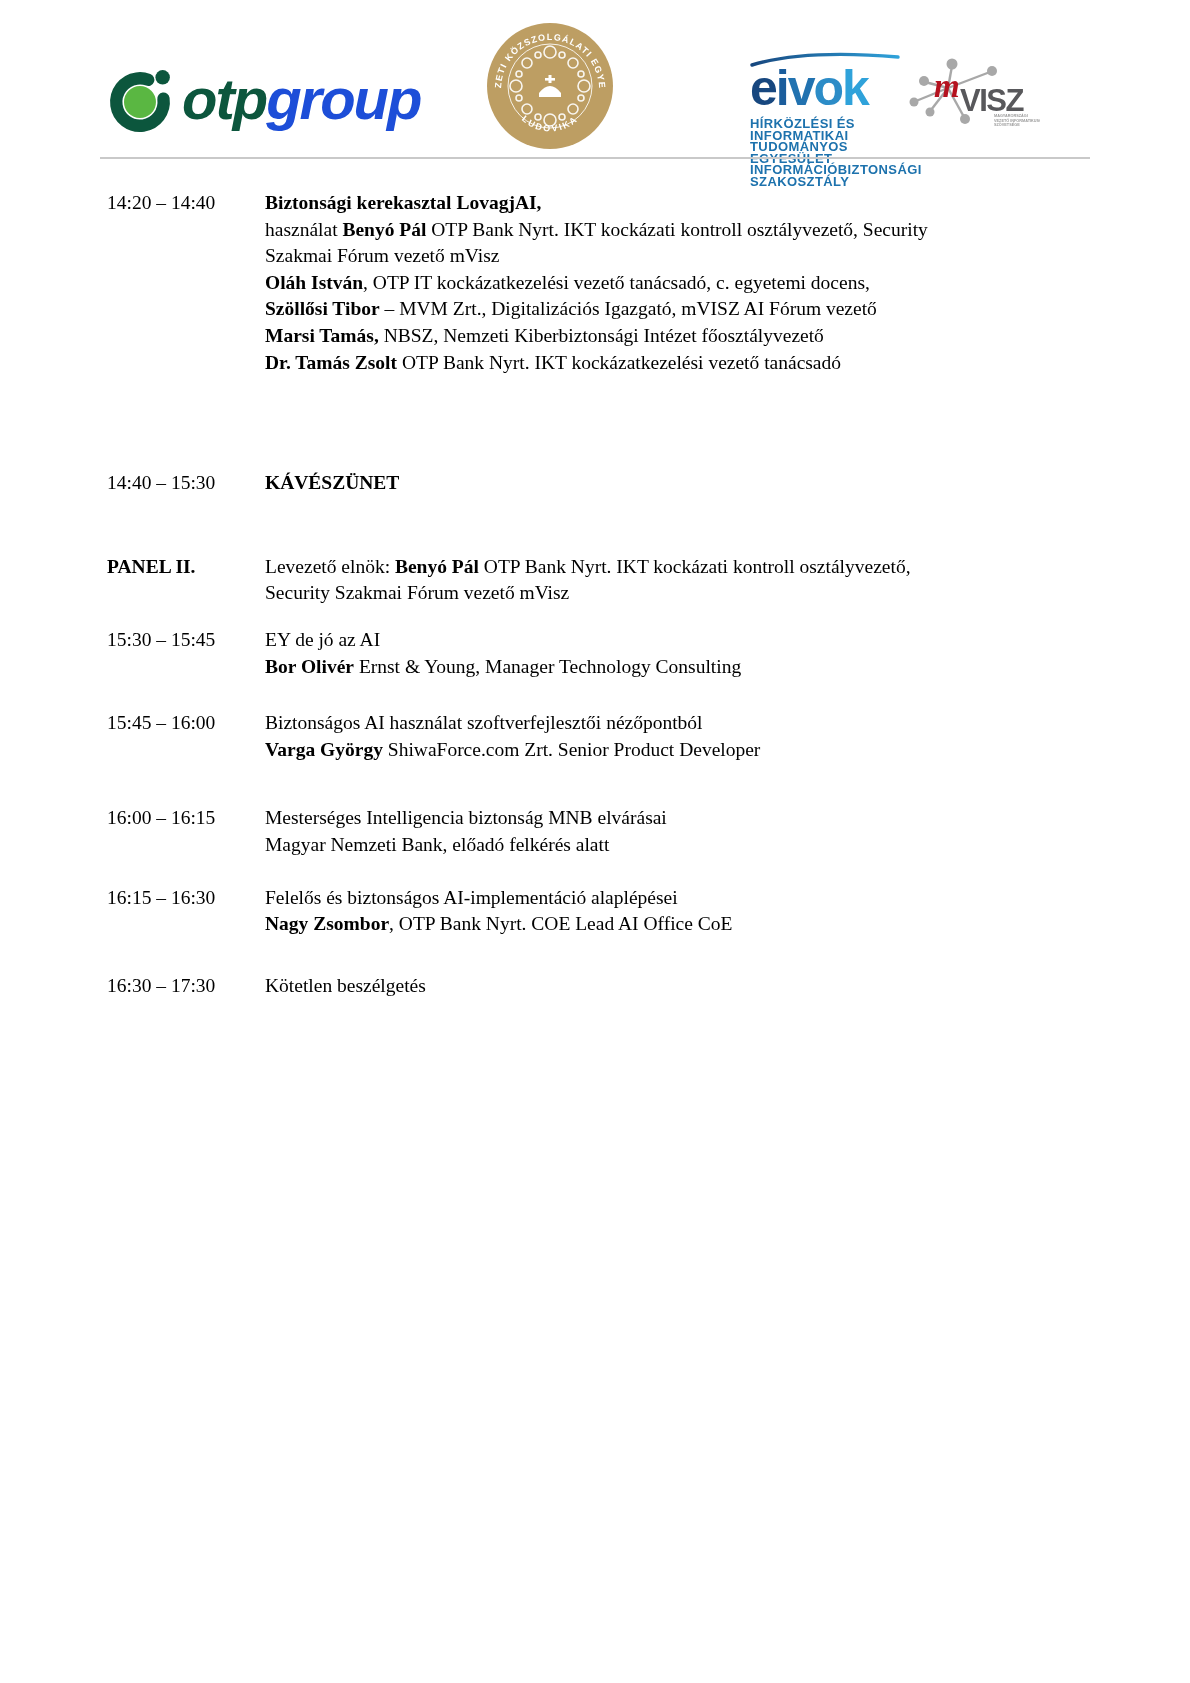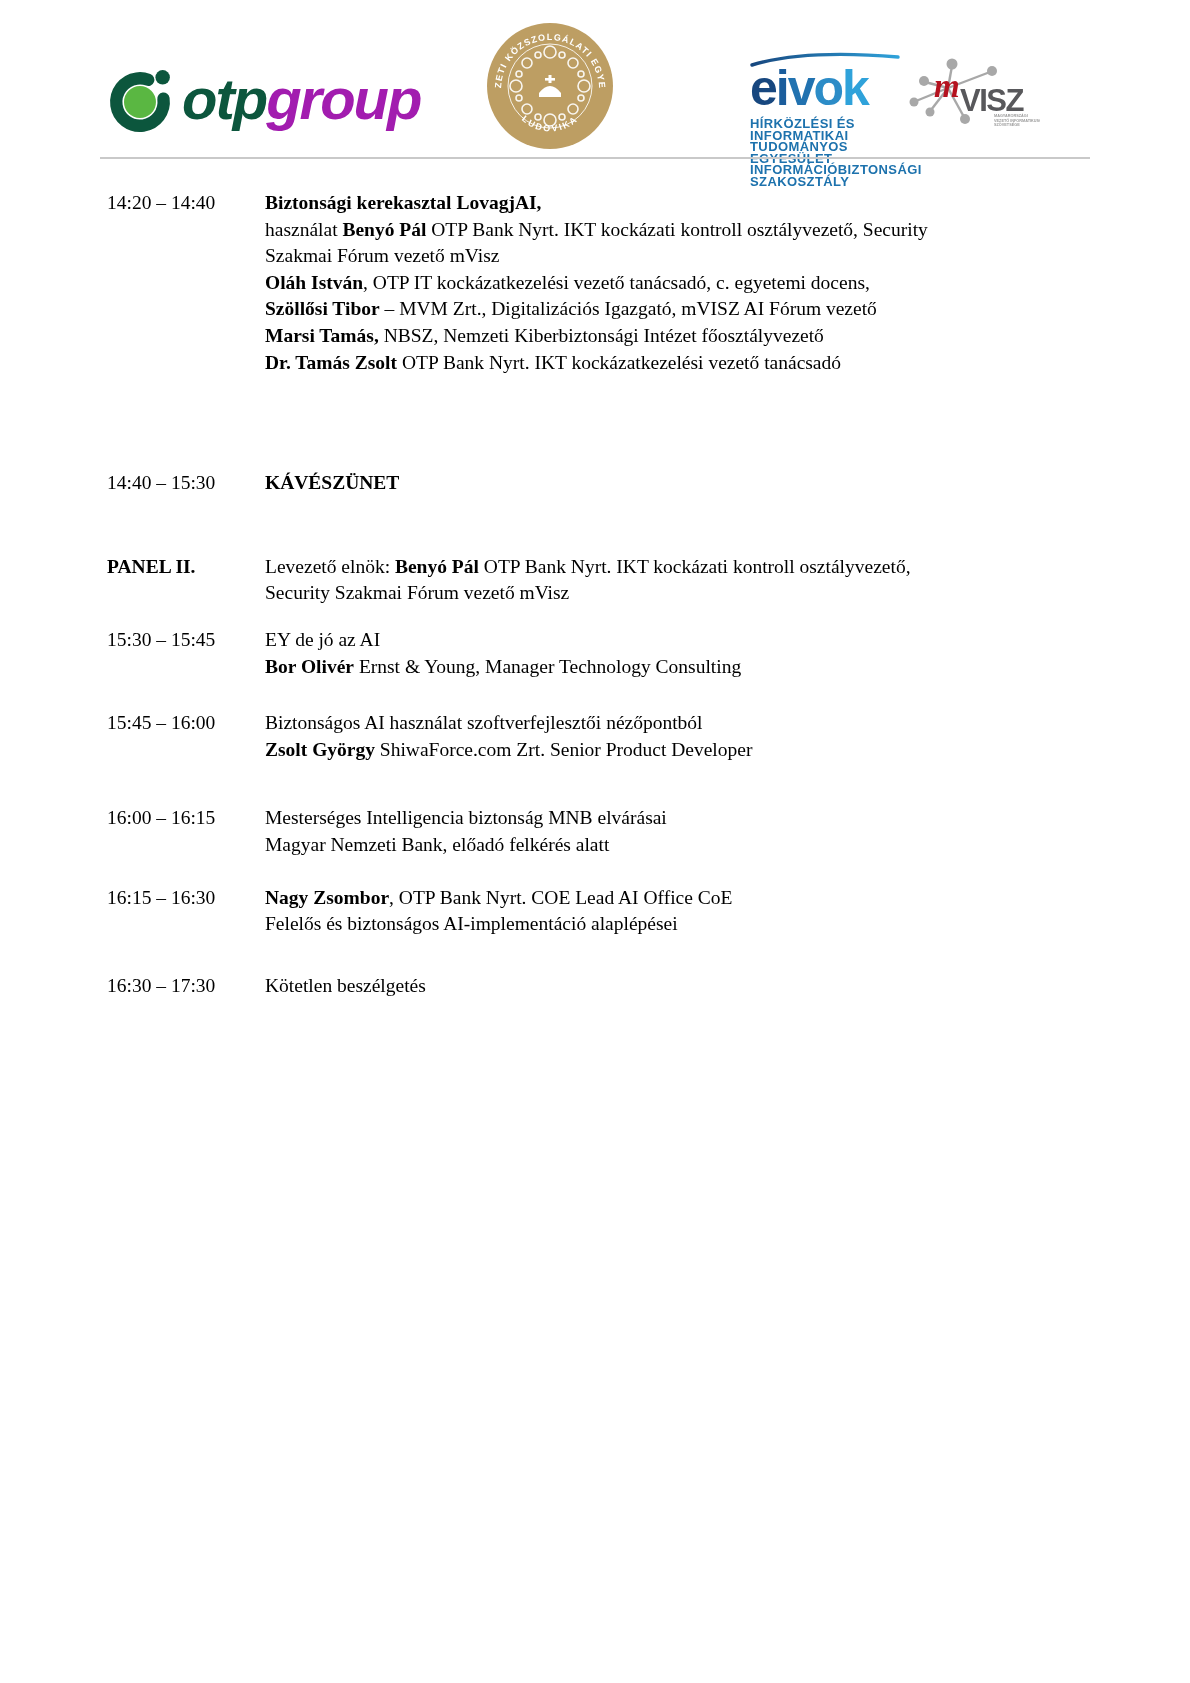--- a/index.html
+++ b/index.html
@@ -5,21 +5,21 @@
   html,body{margin:0;padding:0;background:#fff;}
   .page{position:relative;width:1190px;height:1683px;background:#ffffff;overflow:hidden;
         font-family:"Liberation Serif", serif;color:#000;}
   
   .header{position:absolute;left:0;top:0;width:100%;height:160px;}
   .otp-logo{position:absolute;left:108px;top:62px;display:flex;align-items:center;}
   .otp-icon{width:66px;height:66px;margin-top:6px;}
   .otp-text{font-family:"Liberation Sans", sans-serif;font-style:italic;font-weight:bold;
             font-size:58px;letter-spacing:-2px;margin-left:8px;white-space:nowrap;}
   .otp-dark{color:#0c563d;}
-  .otp-light{color:#a21caf;margin-top:44px;}
+  .otp-light{color:#1d4ed8;margin-top:44px;}
   .seal{position:absolute;left:487px;top:23px;width:126px;height:126px;}
   .eivok{position:absolute;left:750px;top:48px;width:160px;}
   .eivok-swoosh{display:block;margin-bottom:-2px;}
   .eivok-word{font-family:"Liberation Sans", sans-serif;font-weight:bold;font-size:50px;
               letter-spacing:-2px;line-height:44px;white-space:nowrap;}
   .ltr0{color:#17477f;} .ltr1{color:#1b5d9c;} .ltr2{color:#2172b0;} .ltr3{color:#2c8cc7;} .ltr4{color:#2fa2da;}
   .eivok-sub{margin-top:8px;font-family:"Liberation Sans", sans-serif;font-weight:bold;
              font-size:13px;line-height:11.5px;letter-spacing:0.4px;color:#1d72ad;}
   .mvisz{position:absolute;left:908px;top:56px;}
   
@@ -173,35 +173,35 @@
         <div class="time">15:30 – 15:45</div>
         <div class="content">
           <div class="line"><span>EY de jó az AI</span></div>
           <div class="line"><strong>Bor Olivér</strong><span> Ernst &amp; Young, Manager Technology Consulting</span></div>
         </div>
       </div>
       <div class="row">
         <div class="time">15:45 – 16:00</div>
         <div class="content">
           <div class="line"><span>Biztonságos AI használat szoftverfejlesztői nézőpontból</span></div>
-          <div class="line"><strong>Zsolt György</strong><span> ShiwaForce.com Zrt. Senior Product Developer</span></div>
+          <div class="line"><strong>Varga György</strong><span> ShiwaForce.com Zrt. Senior Product Developer</span></div>
         </div>
       </div>
       <div class="row">
         <div class="time">16:00 – 16:15</div>
         <div class="content">
           <div class="line"><span>Mesterséges Intelligencia biztonság MNB elvárásai</span></div>
           <div class="line"><span>Magyar Nemzeti Bank, előadó felkérés alatt</span></div>
         </div>
       </div>
       <div class="row">
         <div class="time">16:15 – 16:30</div>
         <div class="content">
+          <div class="line"><span>Felelős és biztonságos AI-implementáció alaplépései</span></div>
           <div class="line"><strong>Nagy Zsombor</strong><span>, OTP Bank Nyrt. COE Lead AI Office CoE</span></div>
-          <div class="line"><span>Felelős és biztonságos AI-implementáció alaplépései</span></div>
         </div>
       </div>
       <div class="row">
         <div class="time">16:30 – 17:30</div>
         <div class="content">
           <div class="line"><span>Kötetlen beszélgetés</span></div>
         </div>
       </div>
     </div>
 

